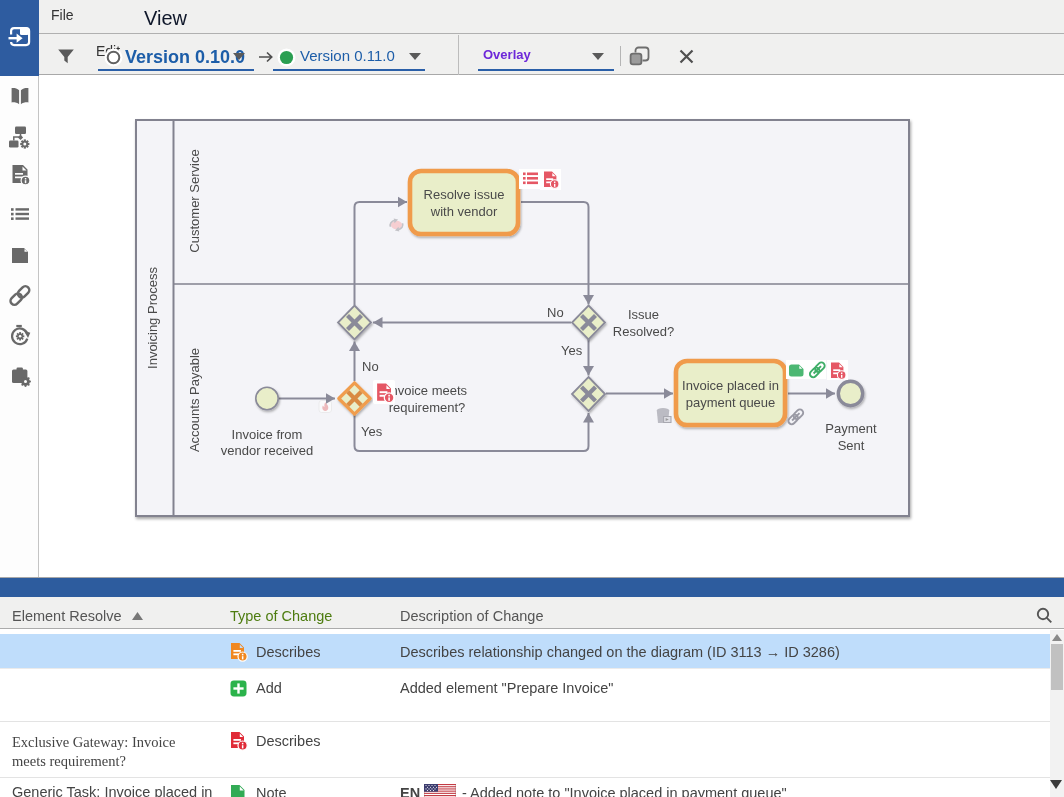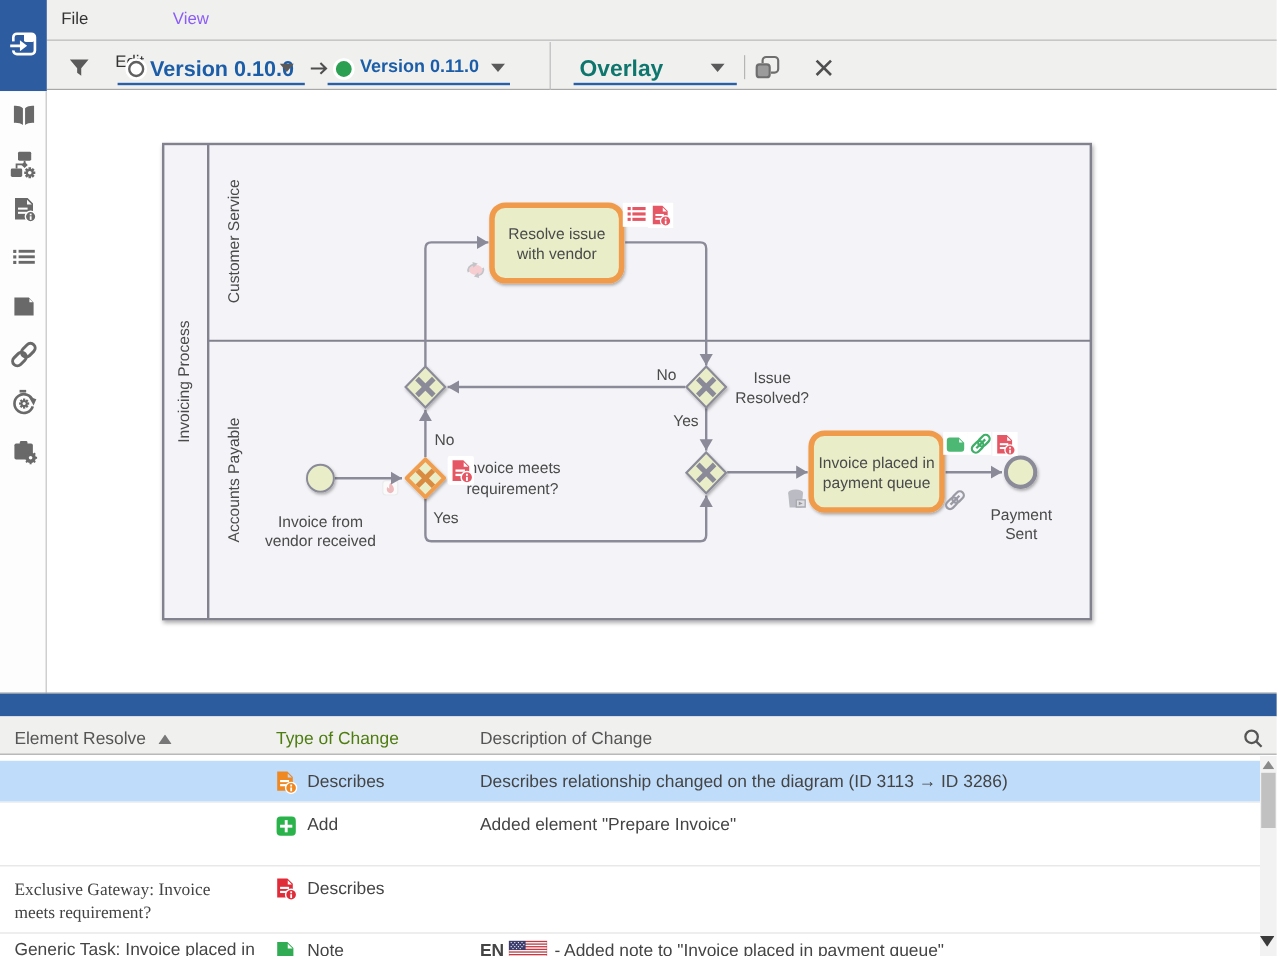--- a/index.html
+++ b/index.html
@@ -9,21 +9,21 @@
   #page { position:relative; width:1024px; height:797px; }
 </style>
 </head>
 <body>
 <div id="page">
 
   <div class="abs" style="left:39px; top:0; width:1025px; height:34px; background:#f0f0ef; border-bottom:1px solid #b0b0b0;"></div>
   <div class="abs" style="left:39px; top:34px; width:1025px; height:41px; background:#f0f0ef; border-bottom:1px solid #a8a8a8;"></div>
   <div class="abs" style="left:51px; top:7px; font-size:14px; color:#333;">File</div>
   <div class="abs" style="left:96px; top:7px; font-size:14px; color:#333;margin-top:36px;">Edit</div>
-  <div class="abs" style="left:144px; top:7px; font-size:14px; color:#8b5cf6;">View</div>
+  <div class="abs" style="left:144px; top:7px; font-size:20px; color:#0f172a;">View</div>
 
   <div class="abs" style="left:0; top:0; width:39px; height:76px; background:#2e5ca0;"></div>
   <svg class="abs" style="left:8px; top:26px;" width="24" height="22" viewBox="0 0 24 22">
     <rect x="3.1" y="2.1" width="18" height="17" rx="3" fill="none" stroke="#ffffff" stroke-width="2.2"></rect>
     <rect x="12" y="1.5" width="8.5" height="7.5" rx="1.5" fill="#ffffff"></rect>
     <rect x="1" y="8.5" width="4" height="7.5" fill="#2e5ca0"></rect>
     <line x1="0.5" y1="12.2" x2="9.5" y2="12.2" stroke="#ffffff" stroke-width="2.4"></line>
     <path d="M 8.6 7.6 L 14.6 12.2 L 8.6 16.8 Z" fill="#ffffff"></path>
   </svg>
 
@@ -121,27 +121,27 @@
   <div class="abs" style="left:98px; top:69px; width:156px; height:2px; background:#2a5fa8;"></div>
 
   <svg class="abs" style="left:258px; top:49px;" width="16" height="16" viewBox="0 0 16 16">
       <path d="M1 8 L13.5 8 M9 3.5 L13.7 8 L9 12.5" stroke="#4f4f4f" stroke-width="1.7" fill="none"></path>
     </svg>
 
   <svg class="abs" style="left:277px; top:48px;" width="19" height="19">
       <circle cx="9.5" cy="9.5" r="9" fill="#fff"></circle>
       <circle cx="9.5" cy="9.5" r="6.6" fill="#2b9f52"></circle>
     </svg>
-  <div class="abs" style="left:300px; top:47px; font-size:15px; font-weight:bold; color:#1c5da8;">Version 0.11.0</div>
+  <div class="abs" style="left:300px; top:47px; font-size:15px; font-weight:normal; color:#1c5da8;">Version 0.11.0</div>
   <svg class="abs" style="left:409px; top:53px;" width="12" height="8">
       <path d="M0 0 L12 0 L6 7 Z" fill="#5a5a5a"></path>
     </svg>
   <div class="abs" style="left:273px; top:69px; width:152px; height:2px; background:#2a5fa8;"></div>
 
-  <div class="abs" style="left:483px; top:47px; font-size:19px; font-weight:bold; color:#0f766e;">Overlay</div>
+  <div class="abs" style="left:483px; top:47px; font-size:13px; font-weight:bold; color:#6d28d9;">Overlay</div>
   <svg class="abs" style="left:592px; top:53px;" width="12" height="8">
       <path d="M0 0 L12 0 L6 7 Z" fill="#5a5a5a"></path>
     </svg>
   <div class="abs" style="left:478px; top:69px; width:136px; height:2px; background:#2a5fa8;"></div>
   <div class="abs" style="left:620px; top:46px; width:1px; height:20px; background:#b5b5b5;"></div>
 
   <svg class="abs" style="left:627px; top:45px;" width="24" height="24" viewBox="0 0 24 24">
     <rect x="8.5" y="2.5" width="13" height="13" rx="3" fill="none" stroke="#6e6e6e" stroke-width="1.8"></rect>
     <rect x="2.5" y="7.5" width="13" height="13" rx="3" fill="#f0f0ef" stroke="none"></rect>
     <rect x="3.6" y="8.6" width="10.8" height="10.8" rx="2.4" fill="#9b9b9b" stroke="#6e6e6e" stroke-width="1.8"></rect>

